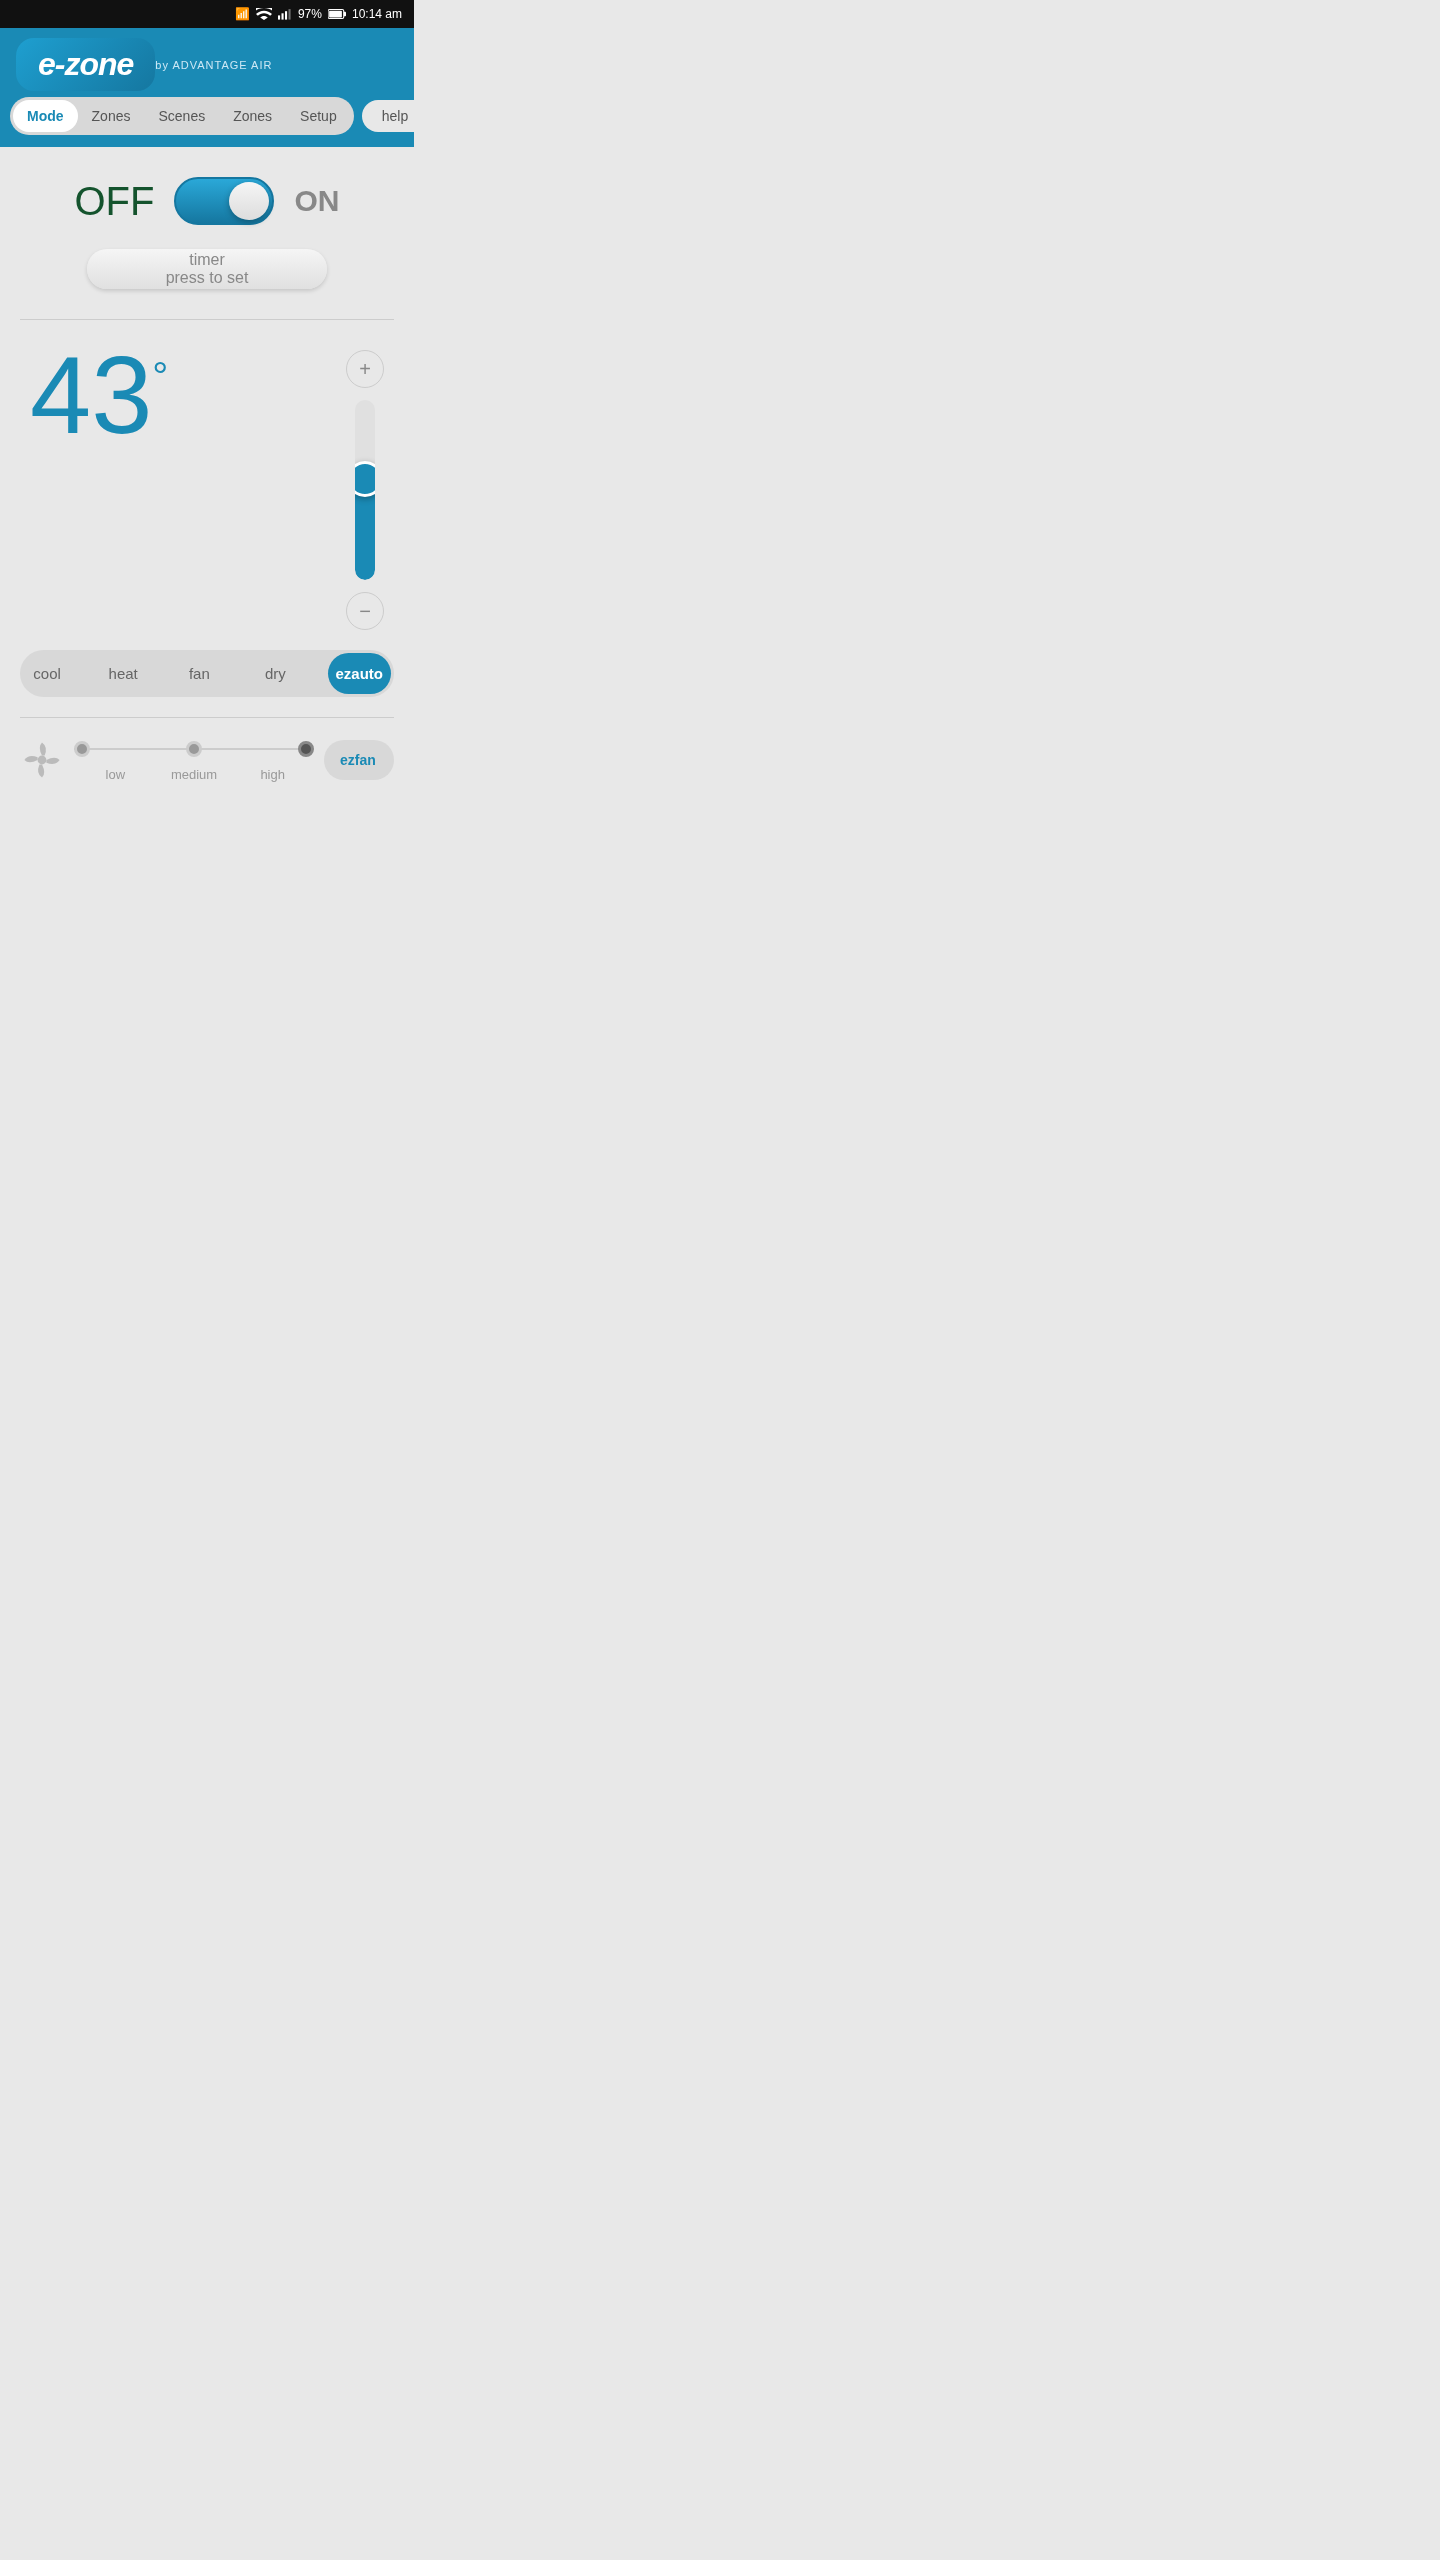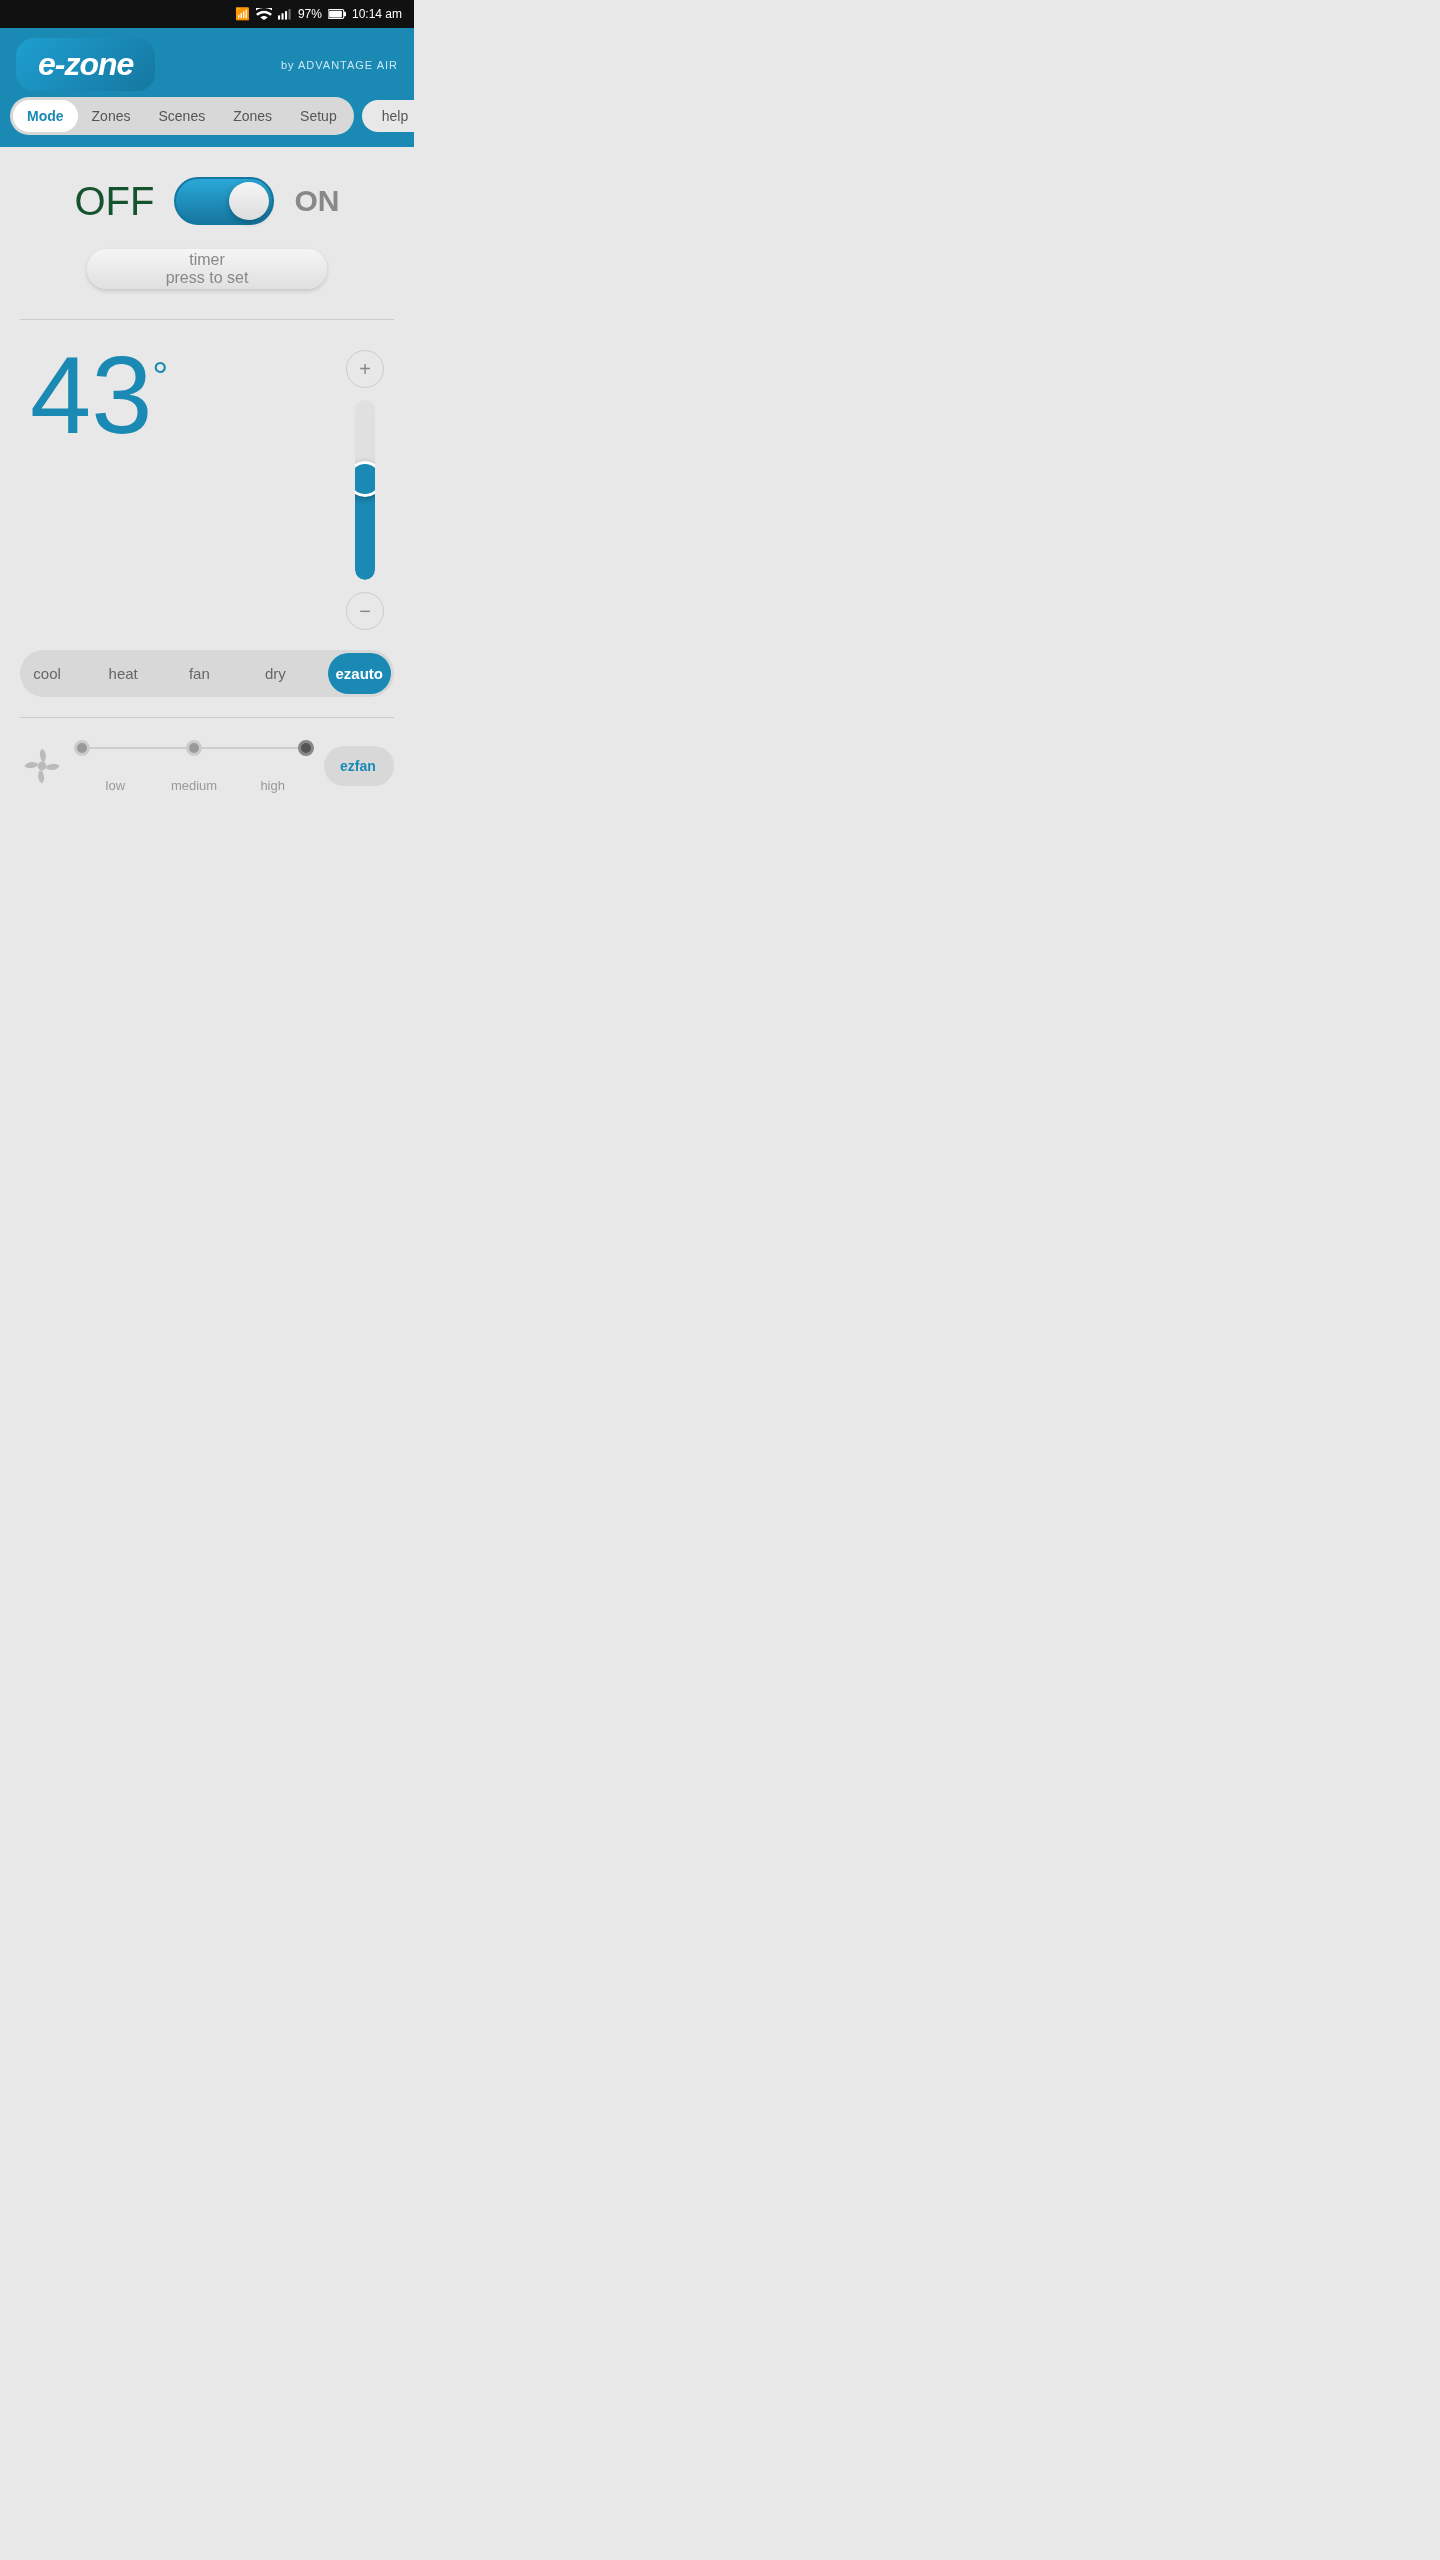--- a/index.html
+++ b/index.html
@@ -27,21 +27,21 @@
     }
 
     
     .header {
       background: #1a8ab5;
       padding: 0 0 12px 0;
     }
     .header-top {
       display: flex;
       align-items: center;
-      justify-content: space-between;
+      justify-content: flex-start;
       padding: 10px 16px 6px 16px;
     }
     .logo-container {
       background: #1a8ab5;
       border-radius: 14px;
       padding: 8px 22px;
       background: linear-gradient(135deg, #1e9fd0, #1577a0);
       border-radius: 18px;
     }
     .logo-text {
@@ -277,21 +277,21 @@
       padding-top: 20px;
       display: flex;
       align-items: center;
       gap: 10px;
       padding-bottom: 10px;
     }
     .fan-speed-container {
       flex: 1;
       display: flex;
       flex-direction: column;
-      gap: 20px;
+      gap: 8px;
     }
     .fan-dots-row {
       display: flex;
       align-items: center;
       position: relative;
       height: 20px;
     }
     .fan-dot-track {
       position: absolute;
       left: 0;

